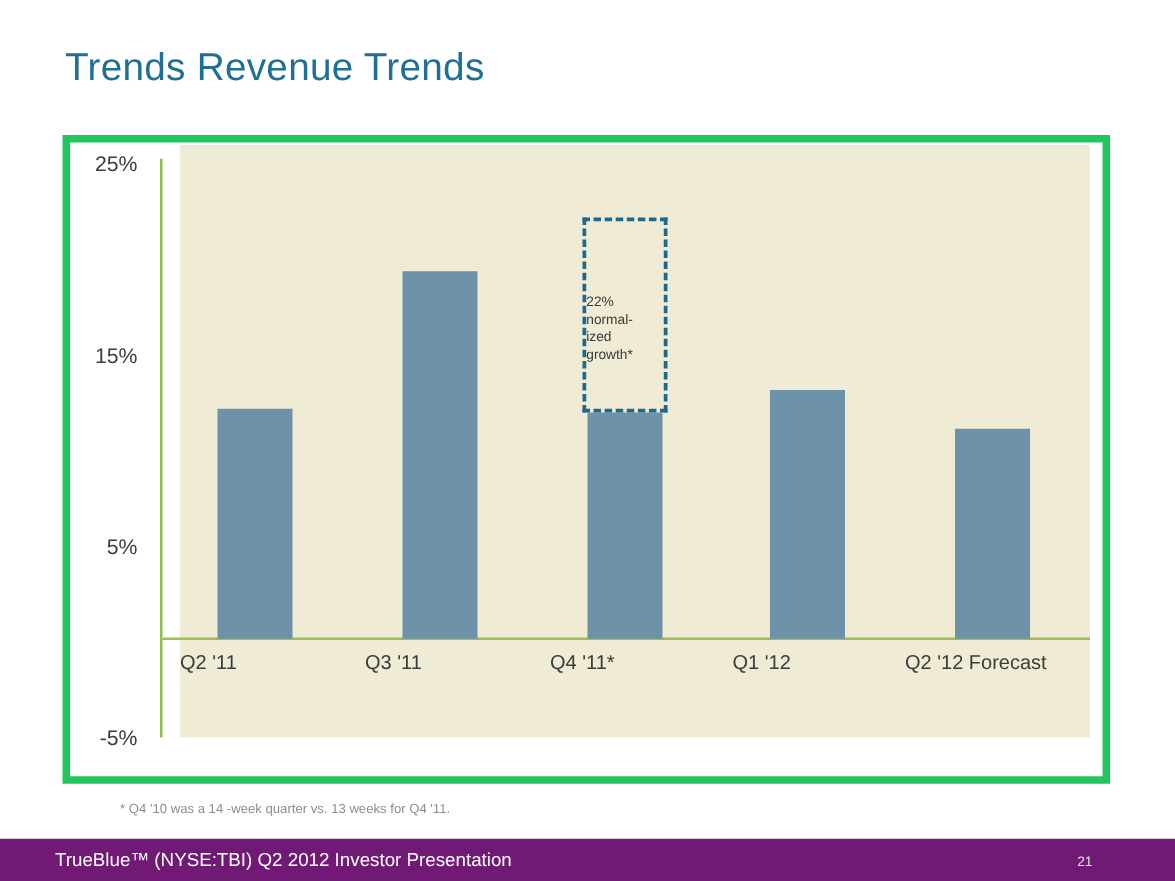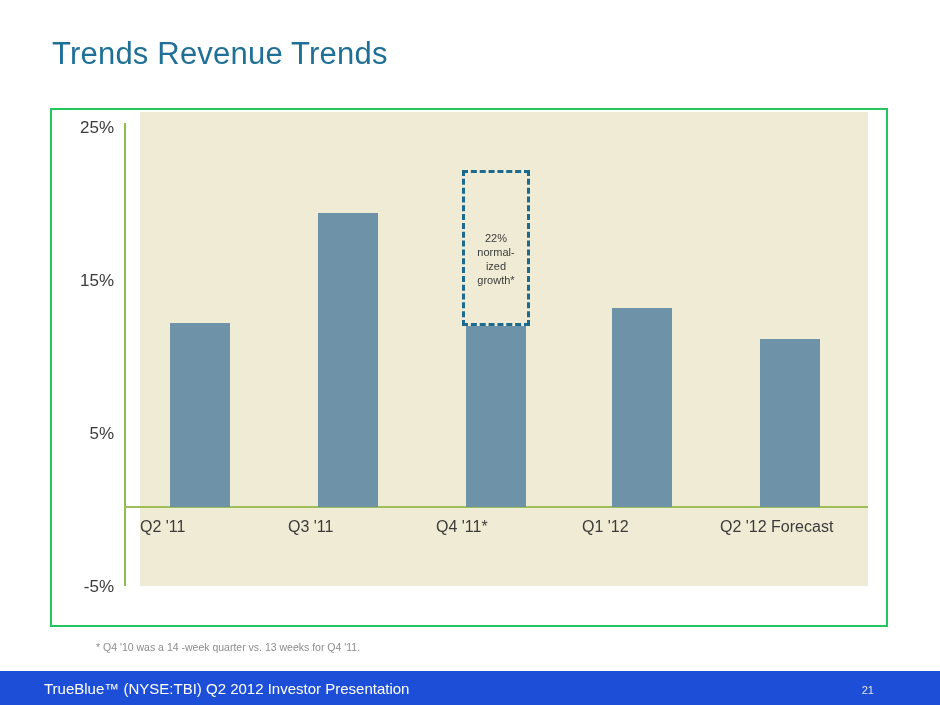--- a/index.html
+++ b/index.html
@@ -27,21 +27,21 @@
     white-space: nowrap;
   }
 
   
   #chart-frame {
     position: absolute;
     left: 50px;
     top: 108px;
     width: 838px;
     height: 519px;
-    border: 2px solid #22c55e;
+    border: 6px solid #22c55e;
     box-sizing: border-box;
     background: #ffffff;
   }
 
   
   #plot-area {
     position: absolute;
     left: 88px;
     top: 2px;
     width: 728px;
@@ -110,21 +110,20 @@
     position: absolute;
     border: 3px dashed #1D6A8E;
     box-sizing: border-box;
     background: transparent;
   }
   #normalized-callout-text {
     position: absolute;
     left: 0;
     right: 0;
     top: 58px;
-    text-align: center;
     font-size: 11px;
     line-height: 14px;
     color: #3b3b3b;
     white-space: pre-line;
   }
 
   
   #footnote {
     position: absolute;
     left: 96px;
@@ -134,21 +133,21 @@
     white-space: nowrap;
   }
 
   
   #footer-bar {
     position: absolute;
     left: 0;
     top: 671px;
     width: 940px;
     height: 34px;
-    background: #1d4ed8;
+    background: #701a75;
   }
   #footer-text {
     position: absolute;
     left: 44px;
     top: 9px;
     font-size: 15px;
     color: #ffffff;
     white-space: nowrap;
   }
   #footer-page-number {

